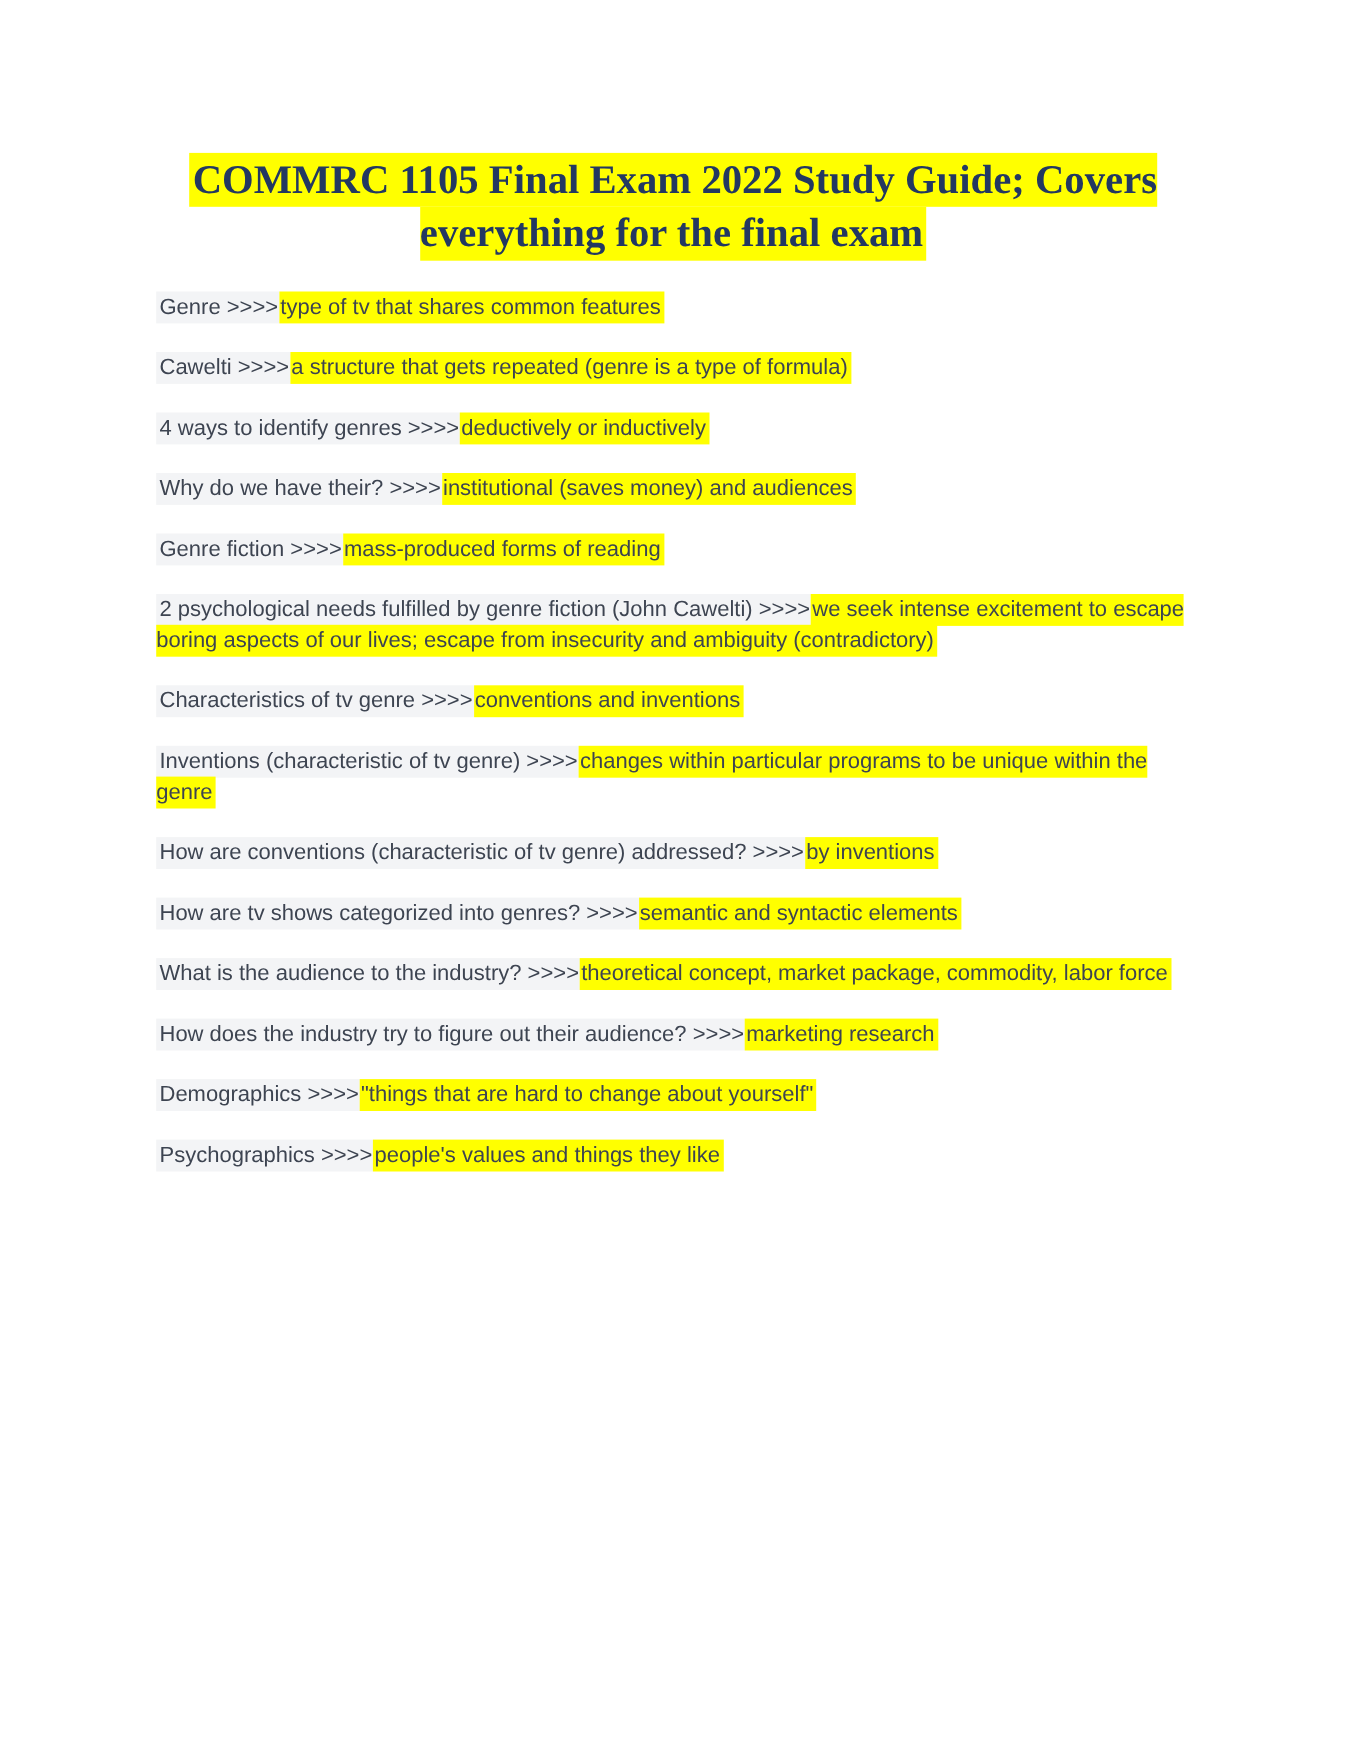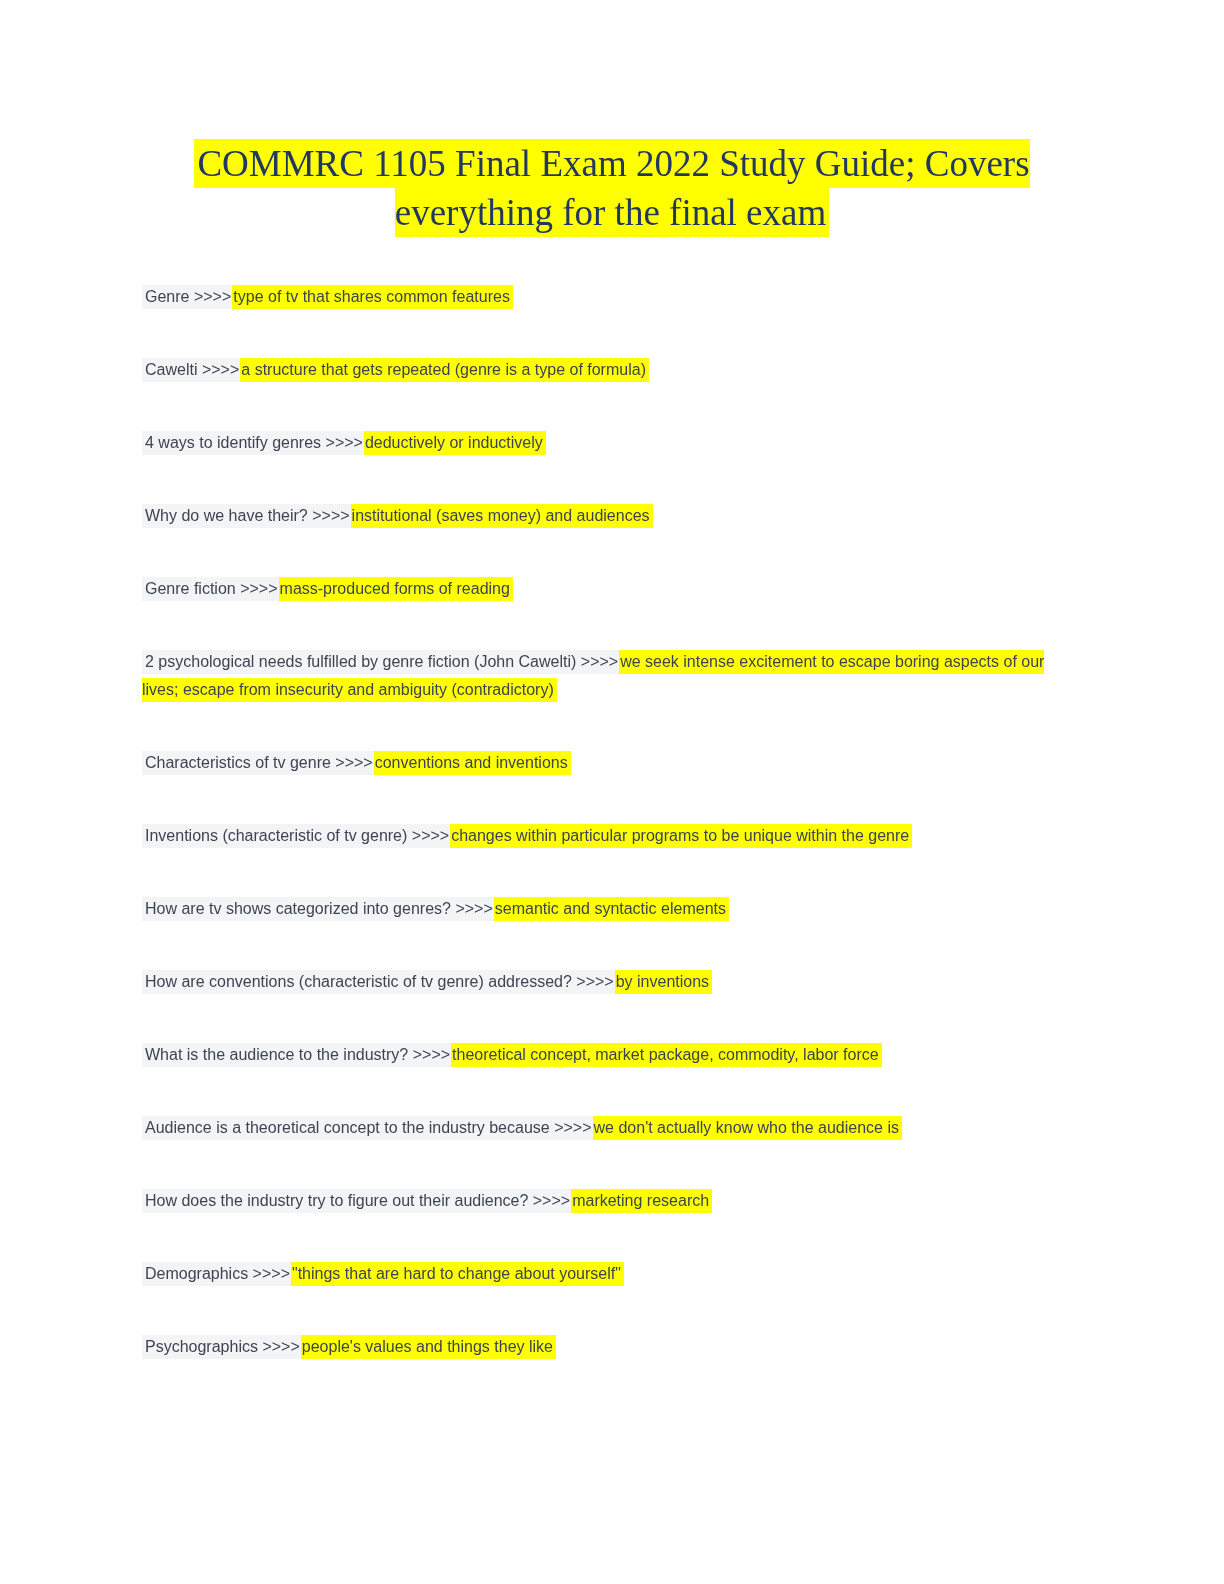--- a/index.html
+++ b/index.html
@@ -12,37 +12,37 @@
     width: 1224px;
     height: 1584px;
     margin: 0 auto;
     background: #ffffff;
     box-sizing: border-box;
     padding: 140px 142px 0 142px;
     overflow: hidden;
   }
   .doc-title {
     font-family: "Liberation Serif", serif;
-    font-weight: normal;
+    font-weight: bold;
     font-size: 37px;
     line-height: 1.32;
     text-align: center;
     color: #233861;
     margin: 0 0 4px 0;
   }
   .doc-title .title-hl {
     background: #ffff00;
     padding: 4px 3px;
   }
   .qa {
     font-family: "Liberation Sans", sans-serif;
-    font-size: 16px;
+    font-size: 20px;
     line-height: 28px;
     color: #3d4451;
-    margin: 45px 0;
+    margin: 27px 0;
   }
   .q {
     background: #f3f4f6;
     padding: 3px 1px 4px 3px;
   }
   .a {
     background: #ffff00;
     padding: 3px 3px 4px 1px;
   }
 </style>
@@ -64,29 +64,28 @@
 
   <p class="qa"><span class="q"><span>Genre fiction</span><span> &gt;&gt;&gt;&gt;</span></span><span class="a">mass-produced forms of reading</span></p>
 
   <p class="qa"><span class="q"><span>2 psychological needs fulfilled by genre fiction (John Cawelti)</span><span> &gt;&gt;&gt;&gt;</span></span><span class="a">we seek intense excitement to escape boring aspects of our lives; escape from insecurity and ambiguity (contradictory)</span></p>
 
   <p class="qa"><span class="q"><span>Characteristics of tv genre</span><span> &gt;&gt;&gt;&gt;</span></span><span class="a">conventions and inventions</span></p>
 
 
   <p class="qa"><span class="q"><span>Inventions (characteristic of tv genre)</span><span> &gt;&gt;&gt;&gt;</span></span><span class="a">changes within particular programs to be unique within the genre</span></p>
 
+  <p class="qa"><span class="q"><span>How are conventions (characteristic of tv genre) addressed?</span><span> &gt;&gt;&gt;&gt;</span></span><span class="a">by inventions</span></p>
+
   <p class="qa"><span class="q"><span>How are tv shows categorized into genres?</span><span> &gt;&gt;&gt;&gt;</span></span><span class="a">semantic and syntactic elements</span></p>
-
-  <p class="qa"><span class="q"><span>How are conventions (characteristic of tv genre) addressed?</span><span> &gt;&gt;&gt;&gt;</span></span><span class="a">by inventions</span></p>
 
 
 
   <p class="qa"><span class="q"><span>What is the audience to the industry?</span><span> &gt;&gt;&gt;&gt;</span></span><span class="a">theoretical concept, market package, commodity, labor force</span></p>
 
-  <p class="qa"><span class="q"><span>Audience is a theoretical concept to the industry because</span><span> &gt;&gt;&gt;&gt;</span></span><span class="a">we don't actually know who the audience is</span></p>
 
   <p class="qa"><span class="q"><span>How does the industry try to figure out their audience?</span><span> &gt;&gt;&gt;&gt;</span></span><span class="a">marketing research</span></p>
 
   <p class="qa"><span class="q"><span>Demographics</span><span> &gt;&gt;&gt;&gt;</span></span><span class="a">"things that are hard to change about yourself"</span></p>
 
   <p class="qa"><span class="q"><span>Psychographics</span><span> &gt;&gt;&gt;&gt;</span></span><span class="a">people's values and things they like</span></p>
 </div>
 </div>
 
 </body></html>

